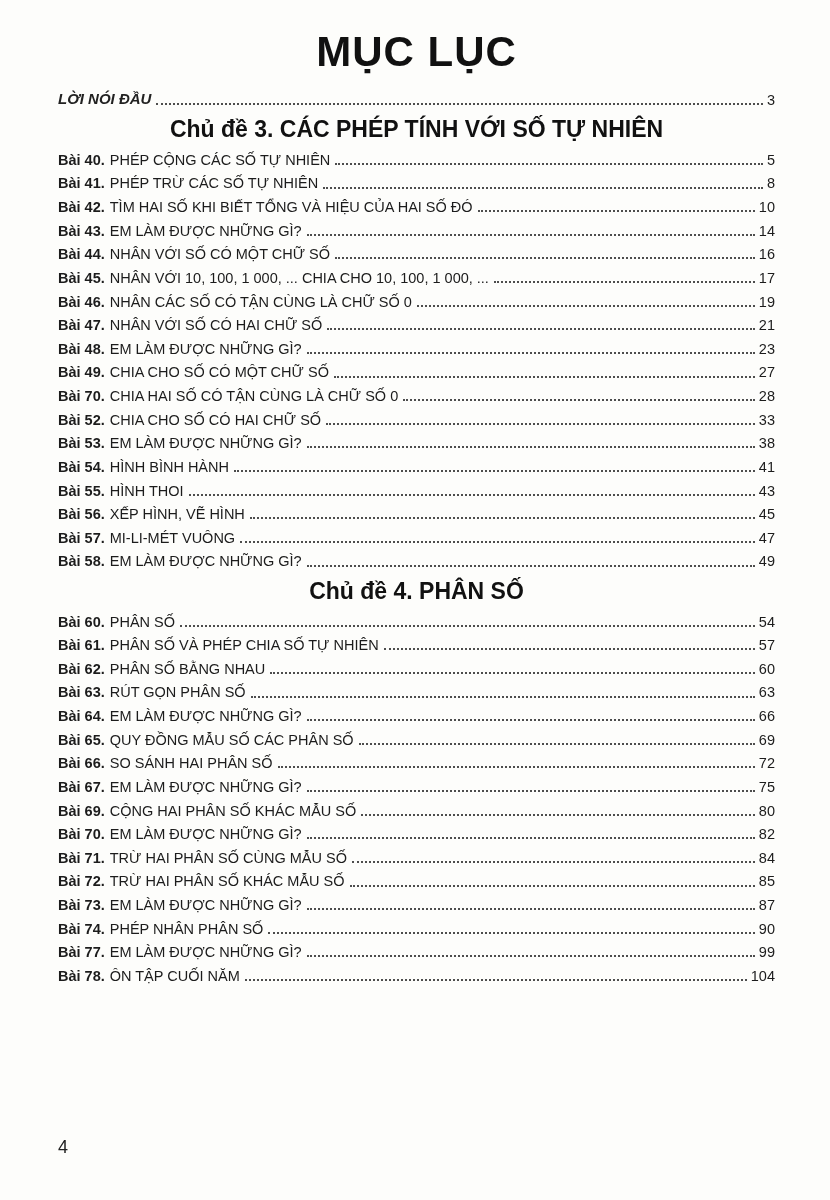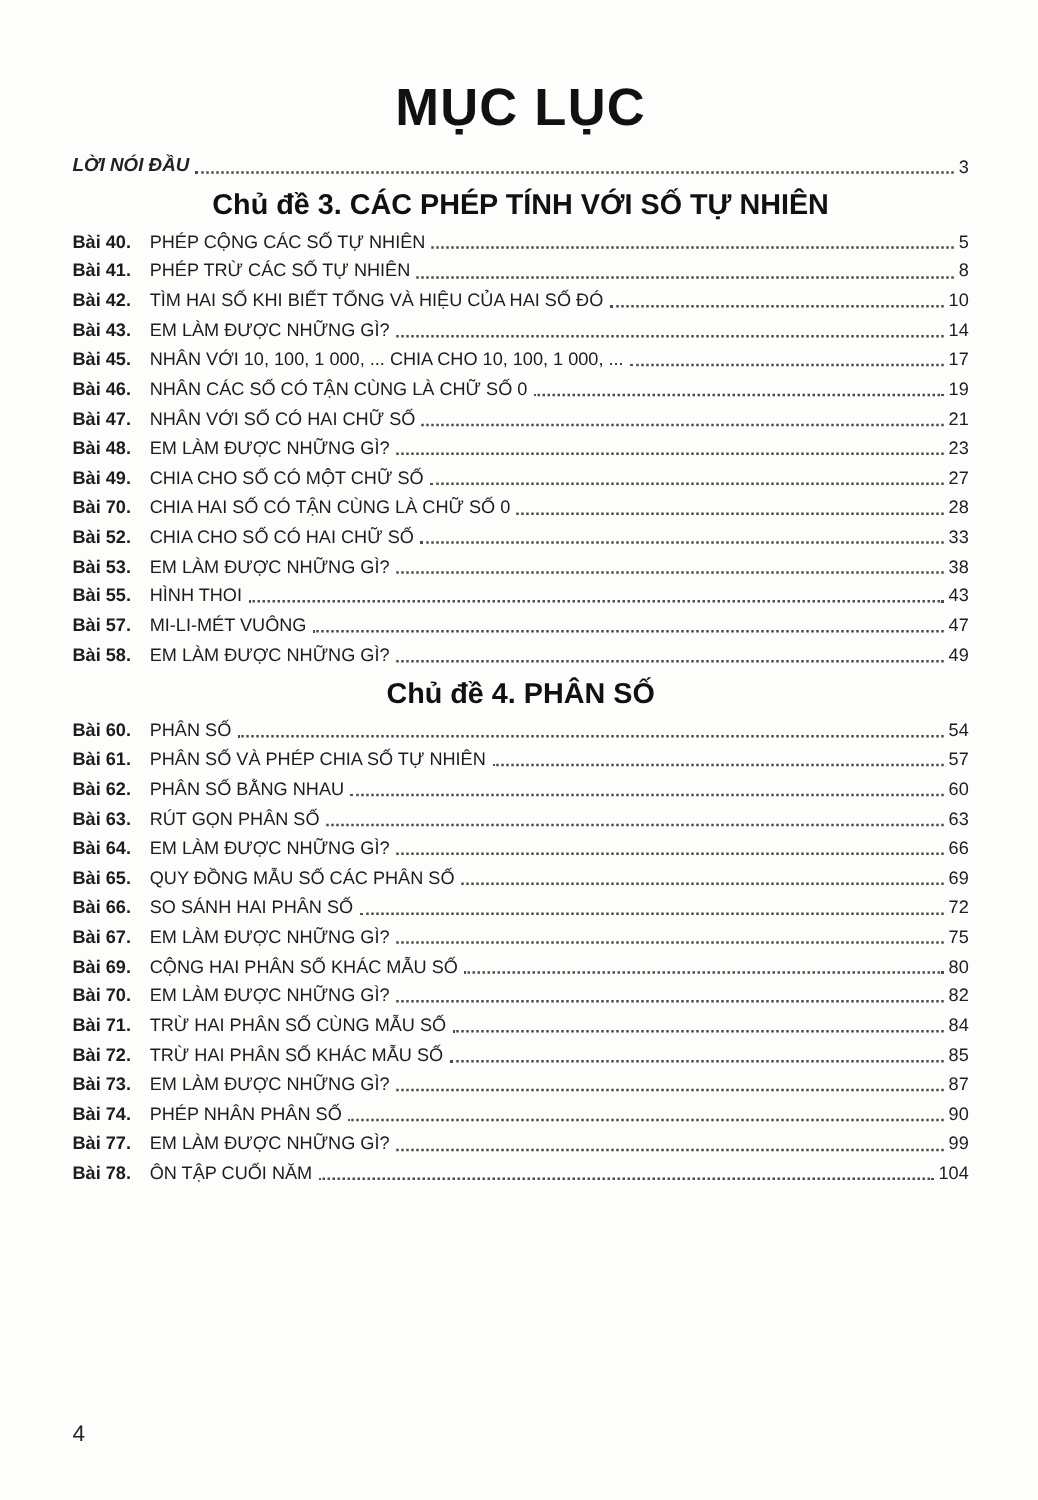--- a/index.html
+++ b/index.html
@@ -8,21 +8,21 @@
     padding: 0;
     background: #ffffff;
   }
   .page {
     position: relative;
     width: 830px;
     height: 1200px;
     margin: 0 auto;
     background: #fdfdfb;
     box-sizing: border-box;
-    padding: 62px 55px 0 58px;
+    padding: 28px 55px 0 58px;
     font-family: "Liberation Sans", sans-serif;
     color: #1c1c1c;
     overflow: hidden;
   }
   .doc-title {
     margin: 0 0 14px 0;
     text-align: center;
     font-size: 42px;
     font-weight: bold;
     letter-spacing: 1px;
@@ -46,21 +46,21 @@
   }
   .section-heading {
     margin: 7px 0 8px 0;
     text-align: center;
     font-size: 23px;
     font-weight: bold;
     color: #111;
   }
   .entry-label {
     font-weight: bold;
-    margin-right: 15px;
+    margin-right: 5px;
     flex: 0 0 auto;
   }
   .entry-title { flex: 0 0 auto; }
   .leader {
     flex: 1 1 auto;
     min-width: 12px;
     border-bottom: 2px dotted #4d4d4d;
     margin: 0 4px 4px 5px;
   }
   .entry-page {
@@ -106,20 +106,26 @@
         <span class="leader"></span>
         <span class="entry-page">10</span>
       </div>
       <div class="toc-row">
         <span class="entry-label">Bài 43.</span>
         <span class="entry-title">EM LÀM ĐƯỢC NHỮNG GÌ?</span>
         <span class="leader"></span>
         <span class="entry-page">14</span>
       </div>
       <div class="toc-row">
+        <span class="entry-label">Bài 44.</span>
+        <span class="entry-title">NHÂN VỚI SỐ CÓ MỘT CHỮ SỐ</span>
+        <span class="leader"></span>
+        <span class="entry-page">16</span>
+      </div>
+      <div class="toc-row">
         <span class="entry-label">Bài 45.</span>
         <span class="entry-title">NHÂN VỚI 10, 100, 1 000, ... CHIA CHO 10, 100, 1 000, ...</span>
         <span class="leader"></span>
         <span class="entry-page">17</span>
       </div>
       <div class="toc-row">
         <span class="entry-label">Bài 46.</span>
         <span class="entry-title">NHÂN CÁC SỐ CÓ TẬN CÙNG LÀ CHỮ SỐ 0</span>
         <span class="leader"></span>
         <span class="entry-page">19</span>
@@ -154,24 +160,36 @@
         <span class="leader"></span>
         <span class="entry-page">33</span>
       </div>
       <div class="toc-row">
         <span class="entry-label">Bài 53.</span>
         <span class="entry-title">EM LÀM ĐƯỢC NHỮNG GÌ?</span>
         <span class="leader"></span>
         <span class="entry-page">38</span>
       </div>
       <div class="toc-row">
+        <span class="entry-label">Bài 54.</span>
+        <span class="entry-title">HÌNH BÌNH HÀNH</span>
+        <span class="leader"></span>
+        <span class="entry-page">41</span>
+      </div>
+      <div class="toc-row">
         <span class="entry-label">Bài 55.</span>
         <span class="entry-title">HÌNH THOI</span>
         <span class="leader"></span>
         <span class="entry-page">43</span>
+      </div>
+      <div class="toc-row">
+        <span class="entry-label">Bài 56.</span>
+        <span class="entry-title">XẾP HÌNH, VẼ HÌNH</span>
+        <span class="leader"></span>
+        <span class="entry-page">45</span>
       </div>
       <div class="toc-row">
         <span class="entry-label">Bài 57.</span>
         <span class="entry-title">MI-LI-MÉT VUÔNG</span>
         <span class="leader"></span>
         <span class="entry-page">47</span>
       </div>
       <div class="toc-row">
         <span class="entry-label">Bài 58.</span>
         <span class="entry-title">EM LÀM ĐƯỢC NHỮNG GÌ?</span>

